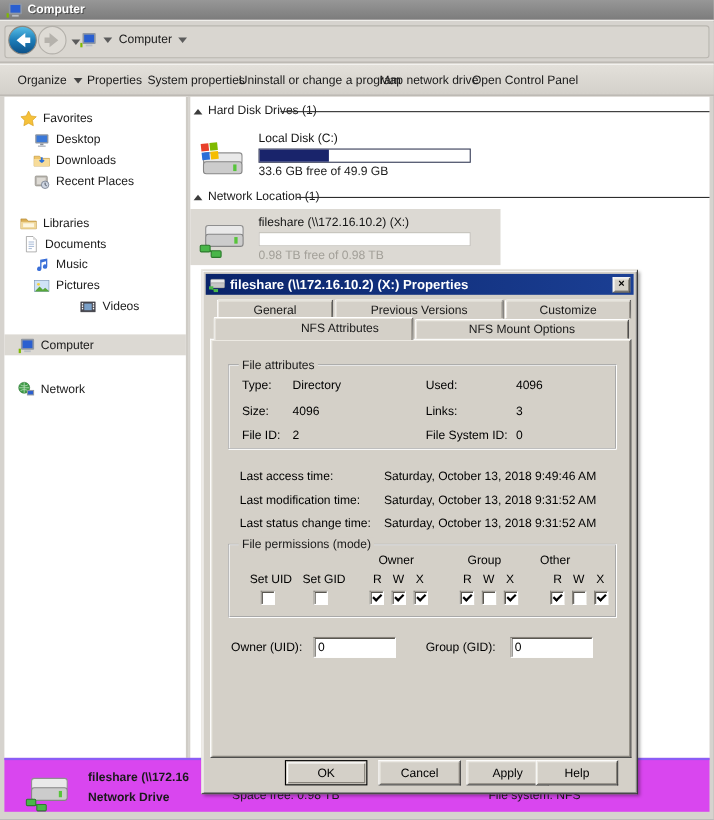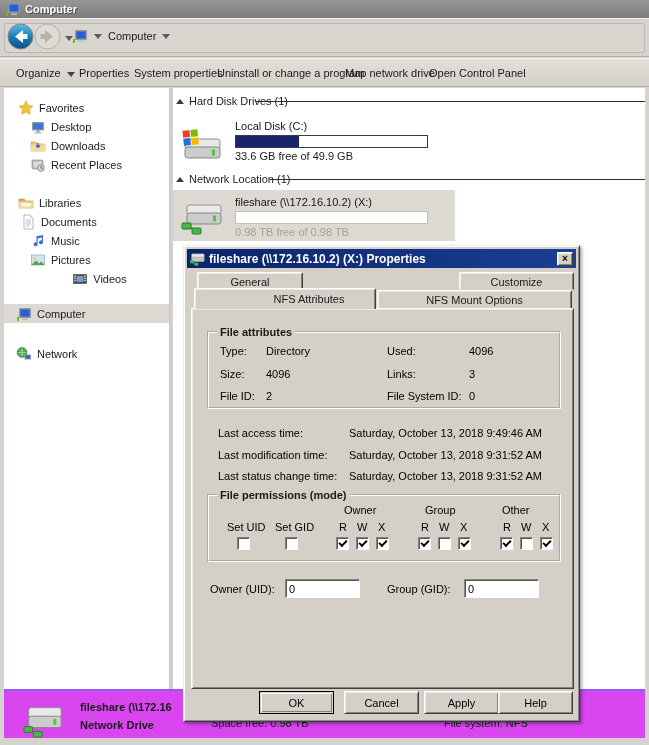--- a/index.html
+++ b/index.html
@@ -52,21 +52,21 @@
   .btn3d{background:#d4d0c8;border:1px solid;border-color:#fff #404040 #404040 #fff;
     box-shadow:inset 1px 1px 0 #ece9e2, inset -1px -1px 0 #87837b;}
   .xbtn{width:16px;height:14px;font-size:10px;font-weight:bold;line-height:12px;text-align:center;color:#000;cursor:pointer;padding:0;}
   .tab{position:absolute;height:18px;background:#d4d0c8;text-align:center;line-height:18px;cursor:pointer;
     border:1px solid;border-color:#fff #404040 #d4d0c8 #fff;border-radius:2px 2px 0 0;
     box-shadow:inset 1px 1px 0 #ece9e2, inset -1px 0 0 #87837b;}
   .tabactive{z-index:4;height:21px;line-height:20px;box-shadow:inset 1px 1px 0 #ece9e2, inset -1px 0 0 #87837b;border-bottom:none;padding-left:48px;}
   .dpanel{position:absolute;left:7px;top:62px;width:383px;height:381px;background:#d4d0c8;
     border:1px solid;border-color:#fff #404040 #404040 #fff;box-shadow:inset 1px 1px 0 #ece9e2, inset -1px -1px 0 #87837b;}
   .grp{position:absolute;border:2px groove #fdfdfd;border-radius:1px;}
-  .grp .legend{position:absolute;top:-7px;left:8px;background:#d4d0c8;padding:0 3px;line-height:12px;font-weight:bold;}
+  .grp .legend{position:absolute;top:-7px;left:8px;background:#d4d0c8;padding:0 3px;line-height:12px;}
   .lab{position:absolute;white-space:nowrap;color:#000;}
   .val{position:absolute;white-space:nowrap;color:#000;}
   .dbtn{position:absolute;width:75px;height:23px;font-family:inherit;font-size:11px;color:#000;text-align:center;cursor:pointer;}
   .dbtn.default{border-color:#000;box-shadow:inset 0 0 0 1px #d4d0c8, inset 2px 2px 0 #fff, inset -2px -2px 0 #87837b;}
   .txt{position:absolute;height:19px;border:1px solid;border-color:#87837b #fff #fff #87837b;
     box-shadow:inset 1px 1px 0 #5a5751;background:#fff;font-family:inherit;font-size:11px;padding:2px 3px;color:#000;}
   input[type=checkbox]{appearance:none;-webkit-appearance:none;position:absolute;margin:0;width:13px;height:13px;background:#fff;
     border:1px solid;border-color:#87837b #fff #fff #87837b;box-shadow:inset 1px 1px 0 #5a5751;cursor:pointer;}
   input[type=checkbox]:checked::after{content:"";position:absolute;left:2px;top:2px;width:6px;height:3px;
     border-left:2px solid #000;border-bottom:2px solid #000;transform:rotate(-45deg);}
@@ -301,20 +301,21 @@
         <rect x="4" y="17" width="36" height="13" rx="3" fill="#c6c6c6" stroke="#777"></rect>
         <path d="M4 31l12 6" stroke="#2f8d2f" stroke-width="3"></path>
         <rect x="0" y="26" width="11" height="8" fill="#49b649"></rect>
           <rect x="12" y="33" width="11" height="8" fill="#49b649"></rect>
       </svg>
       <span class="t">fileshare (\\172.16.10.2) (X:) Properties</span>
       <button class="btn3d xbtn">×</button>
     </div>
 
     <div class="tab" style="left:13px;top:26px;width:106px;">General</div>
+    <div class="tab" style="left:120px;top:26px;width:154px;">Previous Versions</div>
     <div class="tab" style="left:275px;top:26px;width:115px;">Customize</div>
 
     <div class="tab tabactive" style="left:10px;top:42px;width:182px;">NFS Attributes</div>
     <div class="tab" style="left:193px;top:44px;width:195px;height:19px;line-height:19px;">NFS Mount Options</div>
 
     <div class="dpanel">
 
       <div class="grp" style="left:15px;top:22px;width:354px;height:78px;">
         <span class="legend">File attributes</span>
         <span class="lab" style="left:11px;top:12px;">Type:</span>
@@ -335,21 +336,21 @@
       <span class="val" style="left:157px;top:118px;">Saturday, October 13, 2018 9:49:46 AM</span>
       <span class="lab" style="left:26px;top:140px;">Last modification time:</span>
       <span class="val" style="left:157px;top:140px;">Saturday, October 13, 2018 9:31:52 AM</span>
       <span class="lab" style="left:26px;top:161px;">Last status change time:</span>
       <span class="val" style="left:157px;top:161px;">Saturday, October 13, 2018 9:31:52 AM</span>
 
       <div class="grp" style="left:15px;top:185px;width:354px;height:68px;">
         <span class="legend">File permissions (mode)</span>
         <span class="lab" style="left:135px;top:8px;">Owner</span>
         <span class="lab" style="left:216px;top:8px;">Group</span>
-        <span class="lab" style="left:293px;top:8px;text-align:center;">Other</span>
+        <span class="lab" style="left:282px;top:8px;text-align:center;">Other</span>
 
         <span class="lab" style="left:18px;top:25px;">Set UID</span>
         <span class="lab" style="left:66px;top:25px;">Set GID</span>
         <span class="lab" style="left:130px;top:25px;">R</span>
         <span class="lab" style="left:148px;top:25px;">W</span>
         <span class="lab" style="left:169px;top:25px;">X</span>
         <span class="lab" style="left:212px;top:25px;">R</span>
         <span class="lab" style="left:230px;top:25px;">W</span>
         <span class="lab" style="left:251px;top:25px;">X</span>
         <span class="lab" style="left:294px;top:25px;">R</span>
@@ -371,16 +372,16 @@
 
       <span class="lab" style="left:18px;top:274px;">Owner (UID):</span>
       <input class="txt" style="left: 93px; top: 270px; width: 75px;" value="0">
       <span class="lab" style="left:195px;top:274px;">Group (GID):</span>
       <input class="txt" style="left: 272px; top: 270px; width: 75px;" value="0">
     </div>
 
     <button class="btn3d dbtn default" style="left:75px;top:445px;">OK</button>
     <button class="btn3d dbtn" style="left:160px;top:445px;">Cancel</button>
     <button class="btn3d dbtn" style="left:240px;top:445px;">Apply</button>
-    <button class="btn3d dbtn" style="left:314px;top:445px;">Help</button>
+    <button class="btn3d dbtn" style="left:303px;top:445px;">Help</button>
   </div>
 
 </div>
 
 </body></html>

